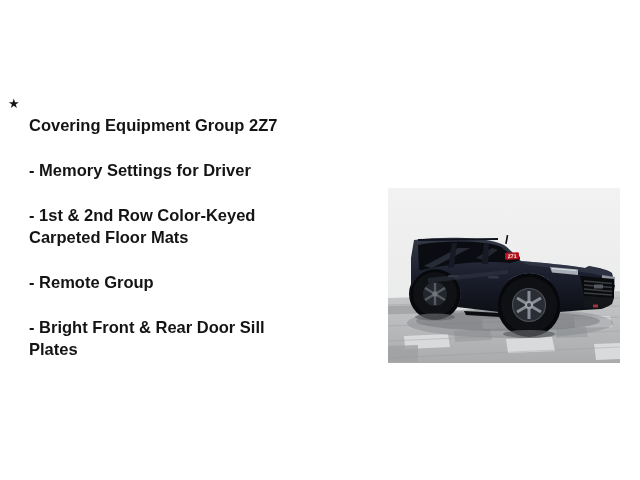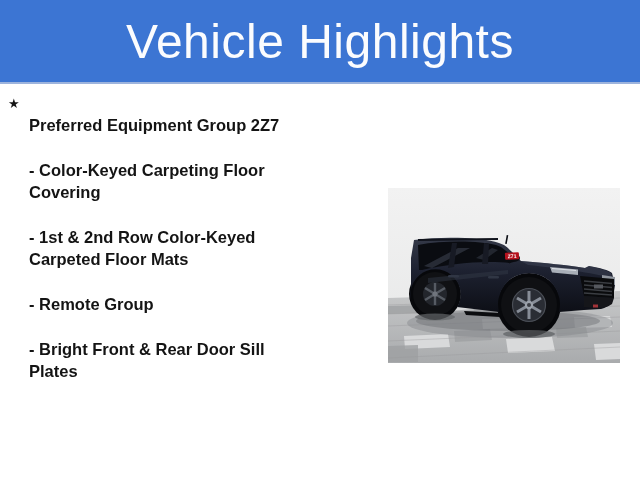--- a/index.html
+++ b/index.html
@@ -39,31 +39,27 @@
 
   
   .photo { position: absolute; left: 388px; top: 188px; width: 232px; height: 175px; }
   .photo svg { display: block; }
 </style>
 </head>
 <body>
 
 <div class="page">
 
-  <div class="header">
-    <h1 class="title">Vehicle Highlights</h1>
-  </div>
 
   <div class="highlights">
     <ul>
       <li>
-        <span class="star">★</span><span>Preferred Equipment Group 2Z7</span>
+        <span class="star">★</span><span>Covering Equipment Group 2Z7</span>
       </li>
-      <li>- Color-Keyed Carpeting Floor
-Covering</li>
+      <li>- Memory Settings for Driver</li>
       <li>- 1st &amp; 2nd Row Color-Keyed
 Carpeted Floor Mats</li>
       <li>- Remote Group</li>
       <li>- Bright Front &amp; Rear Door Sill
 Plates</li>
     </ul>
   </div>
 
   <div class="photo">
     <svg viewBox="0 0 232 175" width="232" height="175" xmlns="http://www.w3.org/2000/svg">

